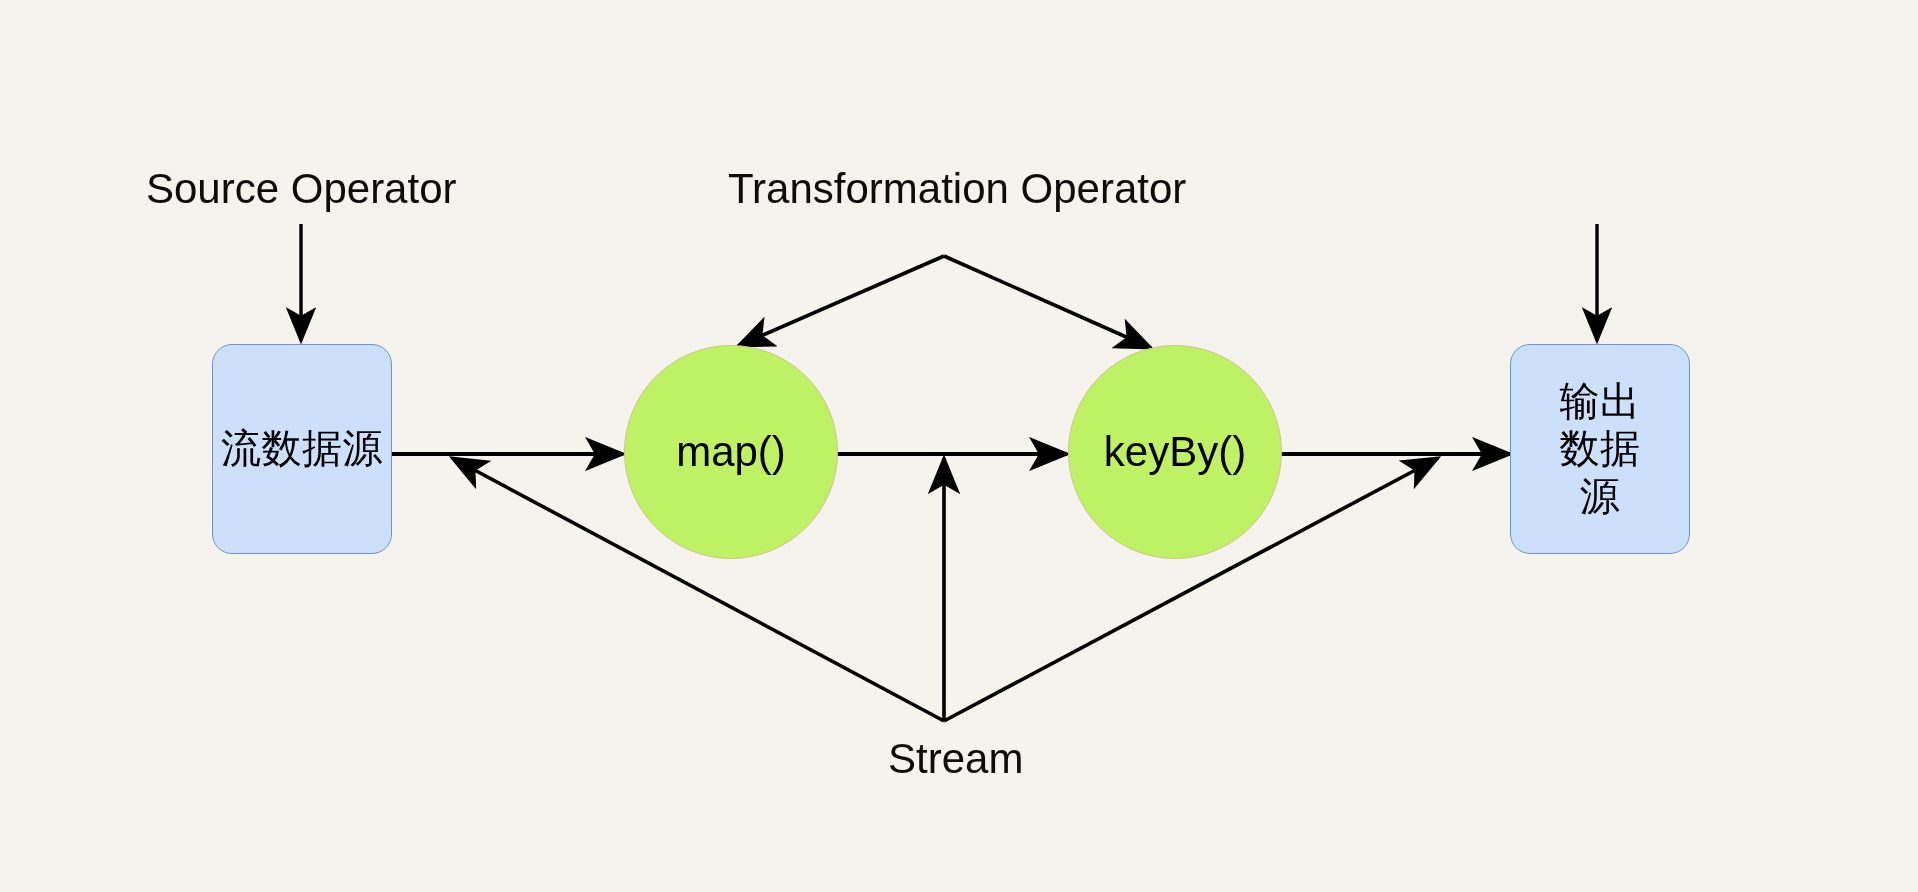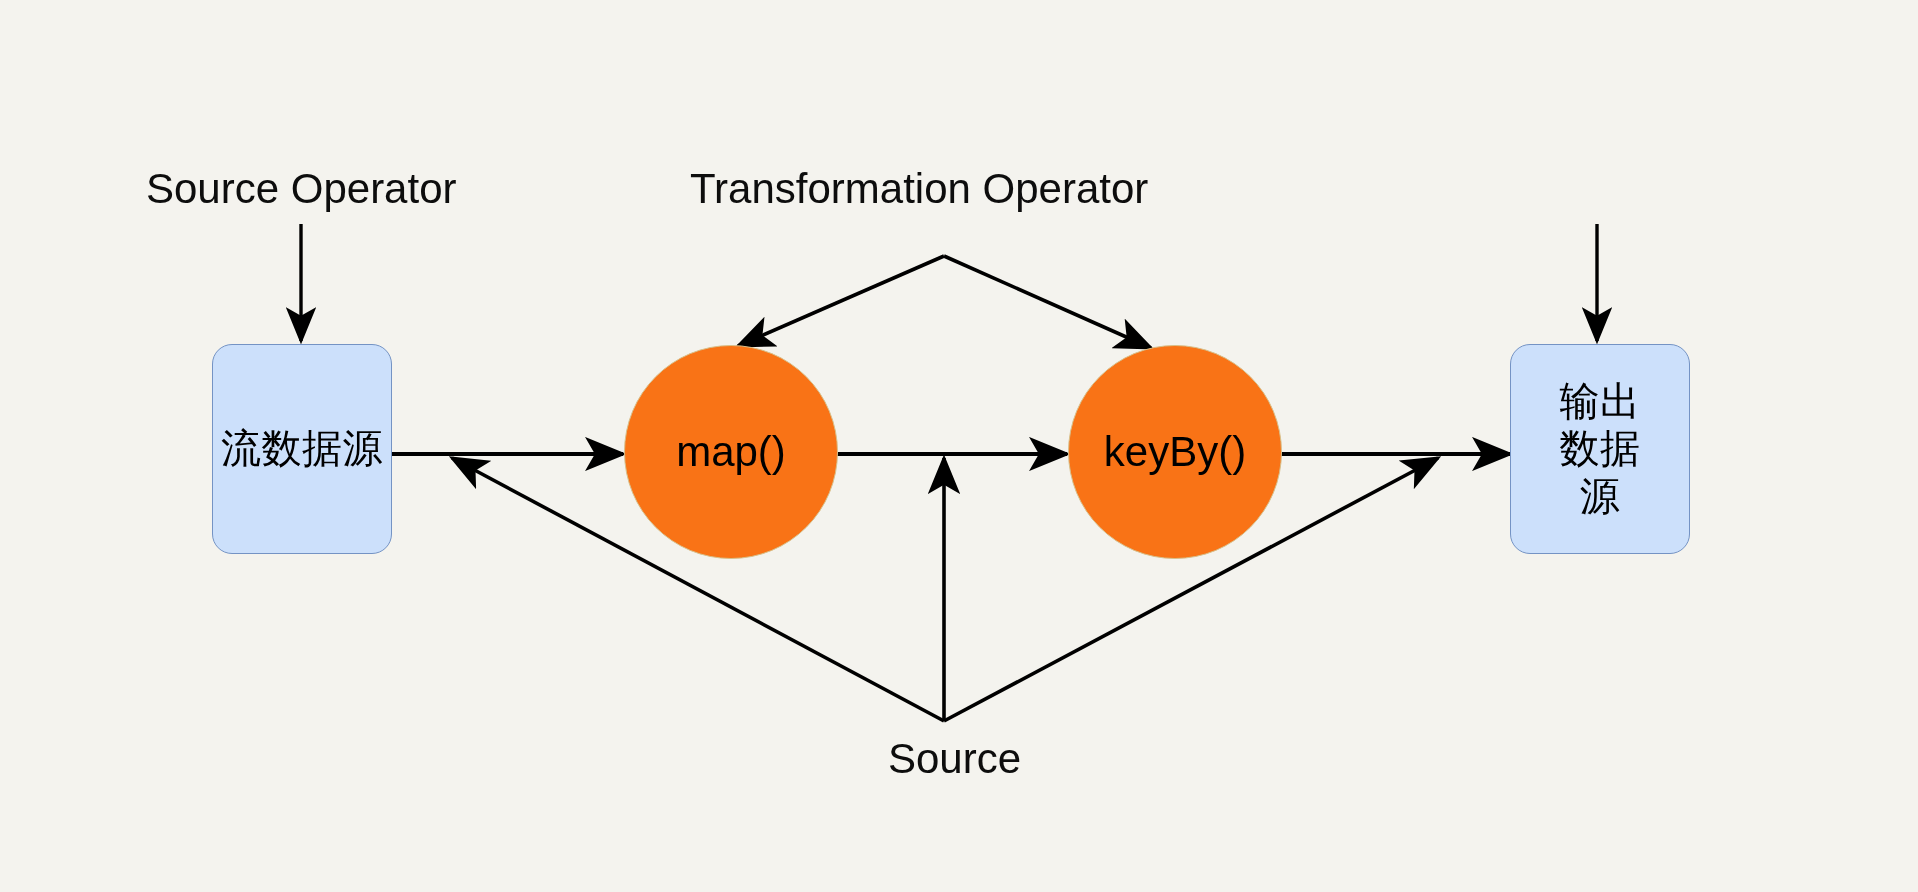--- a/index.html
+++ b/index.html
@@ -38,21 +38,21 @@
   }
   .box-node {
     background: #cce0fb;
     border: 1.6px solid #7493c4;
     border-radius: 20px;
     font-size: 40px;
     line-height: 1.18;
     letter-spacing: 0.5px;
   }
   .circle-node {
-    background: #f97316;
+    background: #bef264;
     border: 1.6px solid #d8c08a;
     border-radius: 50%;
     font-size: 42px;
   }
   .label {
     position: absolute;
     color: #0d0d0d;
     font-size: 42px;
     white-space: nowrap;
   }
@@ -88,24 +88,24 @@
 
     <line x1="944" y1="721" x2="452" y2="458" stroke="#000000" stroke-width="3.6" marker-end="url(#arrowhead)"></line>
 
     <line x1="944" y1="721" x2="944" y2="458" stroke="#000000" stroke-width="3.6" marker-end="url(#arrowhead)"></line>
 
     <line x1="944" y1="721" x2="1438" y2="458" stroke="#000000" stroke-width="3.6" marker-end="url(#arrowhead)"></line>
   </svg>
 
   <div class="label" style="left:146px; top:165px;">Source Operator</div>
 
-  <div class="label" style="left:690px; top:165px;">Transformation Operator</div>
+  <div class="label" style="left:728px; top:165px;">Transformation Operator</div>
 
 
-  <div class="label" style="left:888px; top:735px;">Source</div>
+  <div class="label" style="left:888px; top:735px;">Stream</div>
 
   <div class="node box-node" style="left:212px; top:344px; width:178px; height:208px; flex-direction:row;">
     <span class="node-text">流数</span>
     <span class="node-text">据源</span>
   </div>
 
   <div class="node circle-node" style="left:624px; top:345px; width:212px; height:212px;">
     <span class="node-text">map()</span>
   </div>
 

